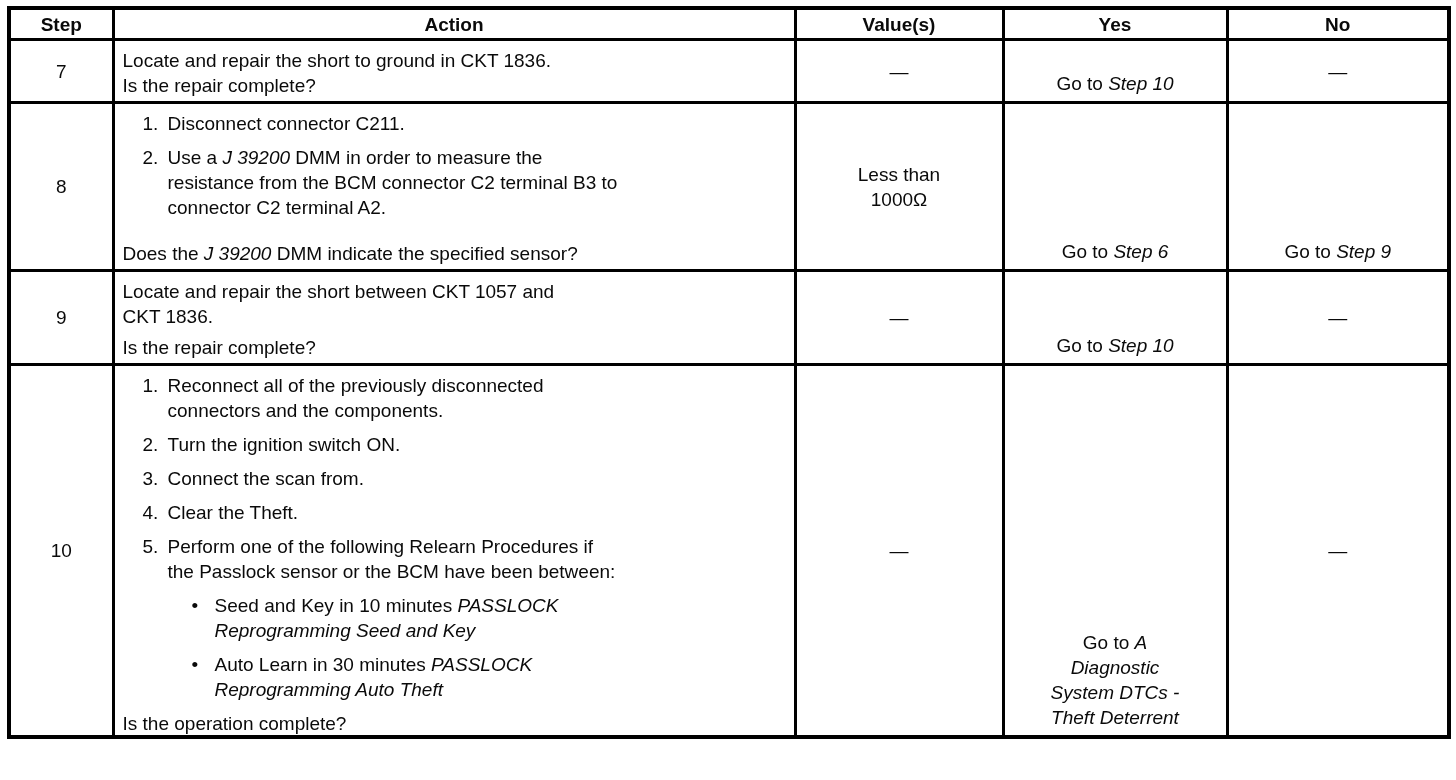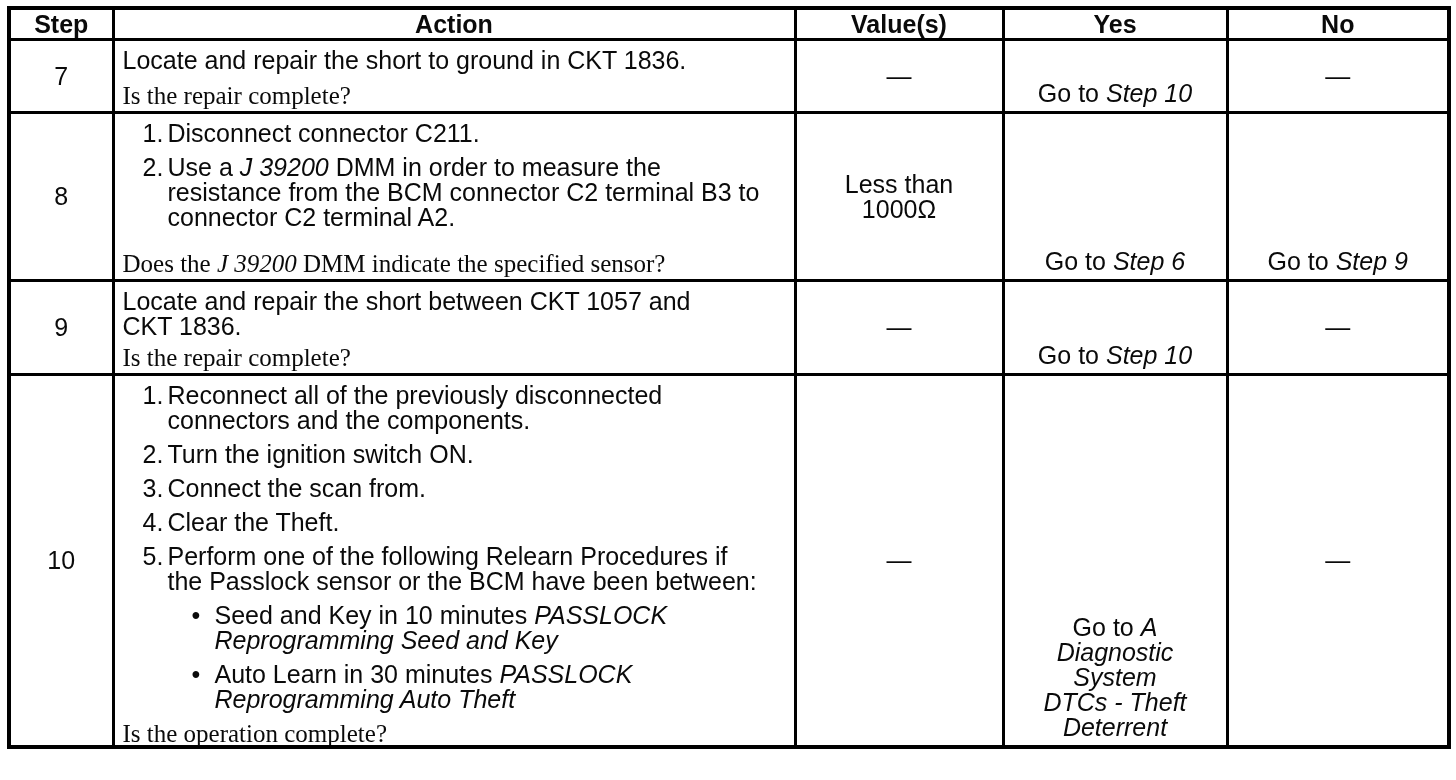--- a/index.html
+++ b/index.html
@@ -20,21 +20,21 @@
     border:4px solid #000;
   }
   col.c-step{width:104px;}
   col.c-action{width:682px;}
   col.c-value{width:208px;}
   col.c-yes{width:224px;}
   col.c-no{width:222px;}
   th,td{
     border:3px solid #000;
     padding:0;
-    font-size:25px;
+    font-size:19px;
     line-height:25px;
     overflow:hidden;
   }
   th{
     height:28px;
     font-weight:bold;
     text-align:center;
     vertical-align:middle;
   }
   td.step{
@@ -50,25 +50,25 @@
     vertical-align:bottom;
     text-align:center;
     padding-bottom:5px;
   }
   .af{
     display:flex;
     flex-direction:column;
     box-sizing:border-box;
     padding:7px 8px 3px 8px;
   }
-  .af-7{height:70px;}
+  .af-7{height:60px;}
   .af-8{height:165px;}
   .af-9{height:91px;}
   .af-10{height:369px;}
-  .q{margin-top:auto;font-family:Liberation Serif, serif;}
+  .q{margin-top:auto;}
   .itm{
     display:flex;
     margin:0 0 9px 20px;
   }
   .itm .num{
     width:25px;
     flex:none;
   }
   .blt{
     display:flex;

